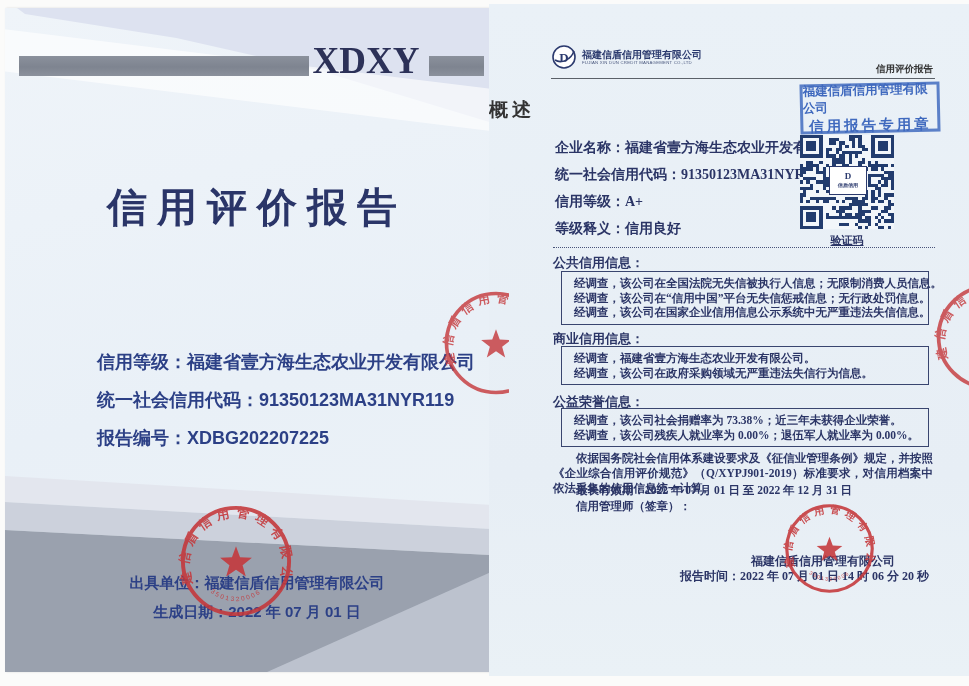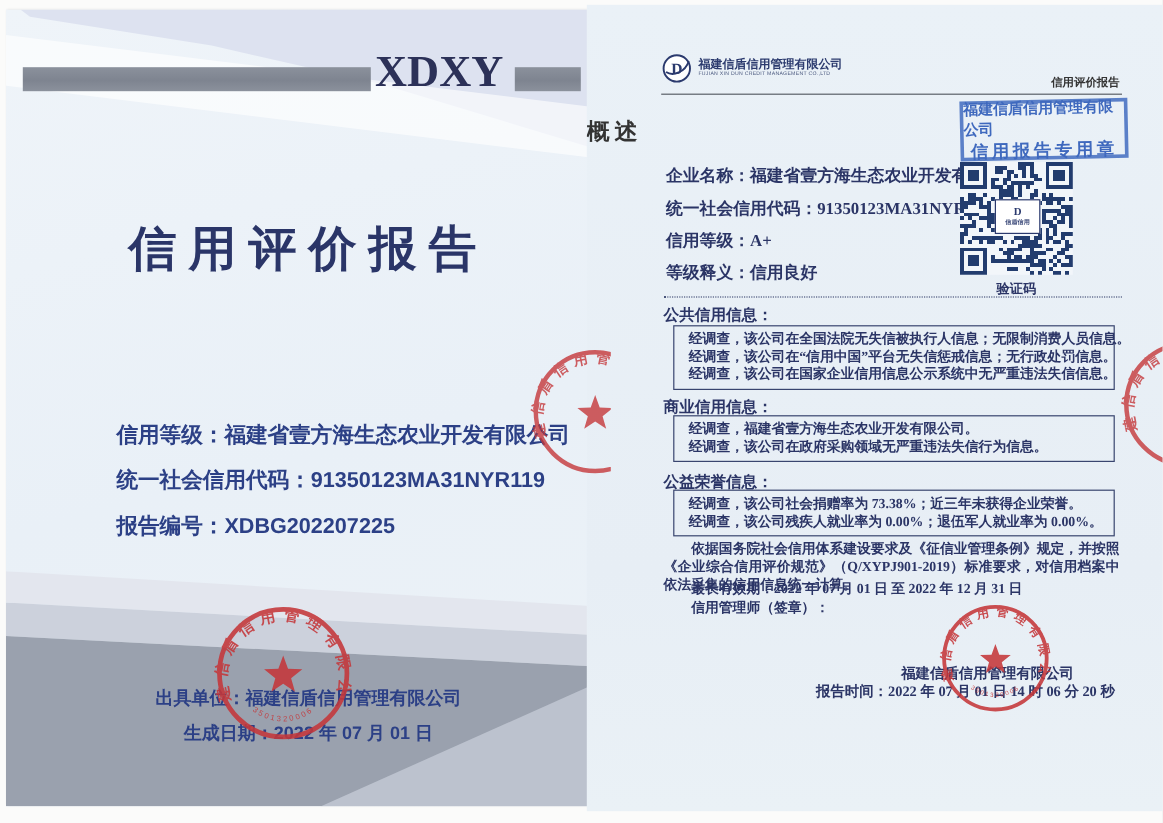--- a/index.html
+++ b/index.html
@@ -53,21 +53,21 @@
   .ov-info div{font-size:14px;font-weight:700;color:#2b3566;line-height:27px;
       font-family:"Liberation Serif",serif;white-space:nowrap;}
   .qr-wrap{position:absolute;left:311px;top:131px;width:94px;z-index:5;}
   .qr-box{position:relative;width:94px;height:94px;background:#f2f6fa;}
   .qr-box svg{display:block;}
   .qr-logo{position:absolute;left:29px;top:31px;width:36px;height:27px;background:#fff;
       border:1px solid #2b3a6e;display:flex;flex-direction:column;align-items:center;justify-content:center;}
   .qr-logo .mini{font-size:9px;font-weight:700;color:#2b3a6e;line-height:9px;font-family:"Liberation Serif",serif;}
   .qr-logo .txt{font-size:6px;color:#2b3a6e;transform:scale(.85);font-weight:700;}
   .qr-caption{text-align:center;margin-top:4px;font-size:11px;font-weight:700;color:#2b3566;
-      font-family:"Liberation Serif",serif;}
+      font-family:"Liberation Serif",serif;text-decoration:underline;}
   .dotted{position:absolute;left:64px;right:34px;top:243px;border-top:1.5px dotted #49547a;}
   .sec-h{position:absolute;left:64px;font-size:13px;font-weight:700;color:#2b3566;
       font-family:"Liberation Serif",serif;}
   .box{position:absolute;left:72px;right:40px;border:1px solid #39456f;padding:4px 0 4px 12px;}
   .box div{font-size:11.5px;font-weight:600;color:#2b3566;line-height:14.5px;white-space:nowrap;
       font-family:"Liberation Serif",serif;}
   .s1h{top:250px;} .box1{top:267px;}
   .s2h{top:326px;} .box2{top:342px;}
   .s3h{top:389px;} .box3{top:404px;}
   .basis{position:absolute;left:64px;right:36px;top:447px;font-size:11.5px;line-height:15px;

